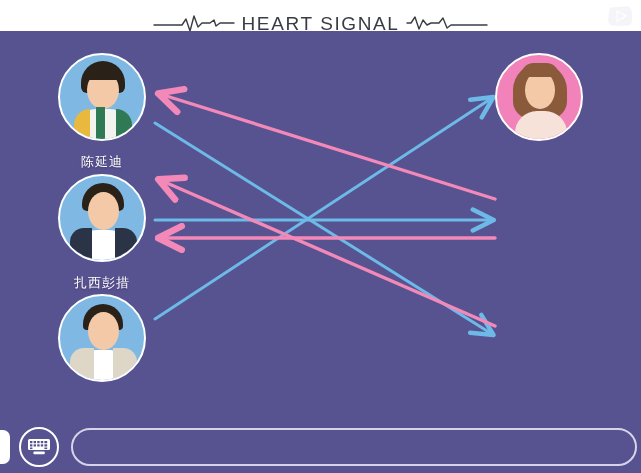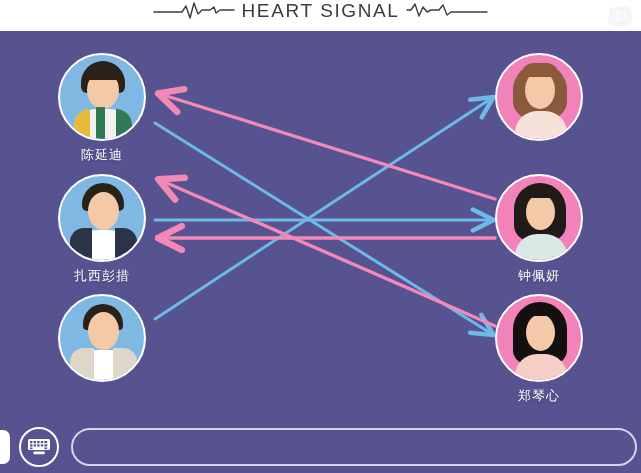--- a/index.html
+++ b/index.html
@@ -7,21 +7,21 @@
     width:641px;height:473px;overflow:hidden;
     background:#ffffff;
     font-family:"Liberation Sans","DejaVu Sans",sans-serif;
   }
   #app{position:relative;width:641px;height:473px;}
 
   
   .header{
     position:absolute;left:0;top:0;width:641px;height:47px;
     background:#ffffff;
-    display:flex;align-items:flex-start;justify-content:center;
+    display:flex;align-items:center;justify-content:center;
   }
   .title-wrap{display:flex;align-items:center;gap:6px;}
   .title-text{
     font-size:19px;letter-spacing:1.6px;color:#3b3b44;
     font-family:"Liberation Sans","DejaVu Sans",sans-serif;
     white-space:nowrap;
   }
   .ecg{display:block;}
 
   
@@ -46,21 +46,21 @@
   .ring{
     width:88px;height:88px;border-radius:50%;
     border:2px solid #ffffff;
     box-sizing:border-box;
     margin:0 auto;
     overflow:hidden;position:relative;
   }
   .ring.male{background:#7FB9E3;}
   .ring.female{background:#F182BA;}
   .pname{
-    margin-top:5px;font-size:13px;color:#ffffff;
+    margin-top:12px;font-size:13px;color:#ffffff;
     letter-spacing:1px;
     text-shadow:0 1px 2px rgba(0,0,0,.25);
     font-family:"DejaVu Sans","Liberation Sans",sans-serif;
   }
 
   
   .face{position:absolute;border-radius:50%;background:#F3C9A8;}
   .hair{position:absolute;background:#2a2119;}
   .body{position:absolute;border-radius:22px 22px 0 0;}
 
@@ -176,39 +176,21 @@
 
     <div class="person" style="left:490px;top:22px;">
       <div class="ring female">
         <div class="hair" style="left:16px;top:8px;width:54px;height:56px;border-radius:27px 27px 18px 18px;background:#8a5a3a;"></div>
         <div class="face" style="left:28px;top:16px;width:30px;height:38px;"></div>
         <div class="hair" style="left:24px;top:8px;width:38px;height:14px;border-radius:19px 19px 2px 2px;background:#8a5a3a;"></div>
         <div class="body" style="left:18px;top:56px;width:52px;height:32px;background:#f6e2d8;"></div>
       </div>
     </div>
 
-    <div class="person" style="left:490px;top:143px;">
-      <div class="ring female">
-        <div class="hair" style="left:17px;top:7px;width:52px;height:58px;border-radius:26px 26px 16px 16px;background:#201a18;"></div>
-        <div class="face" style="left:29px;top:18px;width:29px;height:36px;"></div>
-        <div class="hair" style="left:25px;top:9px;width:37px;height:13px;border-radius:18px 18px 2px 2px;background:#201a18;"></div>
-        <div class="body" style="left:18px;top:58px;width:52px;height:30px;background:#d9e9e6;"></div>
-      </div>
-      <div class="pname">钟佩妍</div>
-    </div>
-
-    <div class="person" style="left:490px;top:263px;">
-      <div class="ring female">
-        <div class="hair" style="left:16px;top:6px;width:54px;height:62px;border-radius:27px 27px 14px 14px;background:#14100f;"></div>
-        <div class="face" style="left:29px;top:18px;width:29px;height:37px;"></div>
-        <div class="hair" style="left:26px;top:8px;width:35px;height:12px;border-radius:17px 17px 2px 2px;background:#14100f;"></div>
-        <div class="body" style="left:18px;top:58px;width:52px;height:30px;background:#f3cfc6;"></div>
-      </div>
-      <div class="pname">郑琴心</div>
-    </div>
+
 
   </div>
 
   <div class="stage-divider"></div>
 
   <div class="bottombar">
 
     <div class="nav-pill"></div>
 
     <div class="kb-btn">

